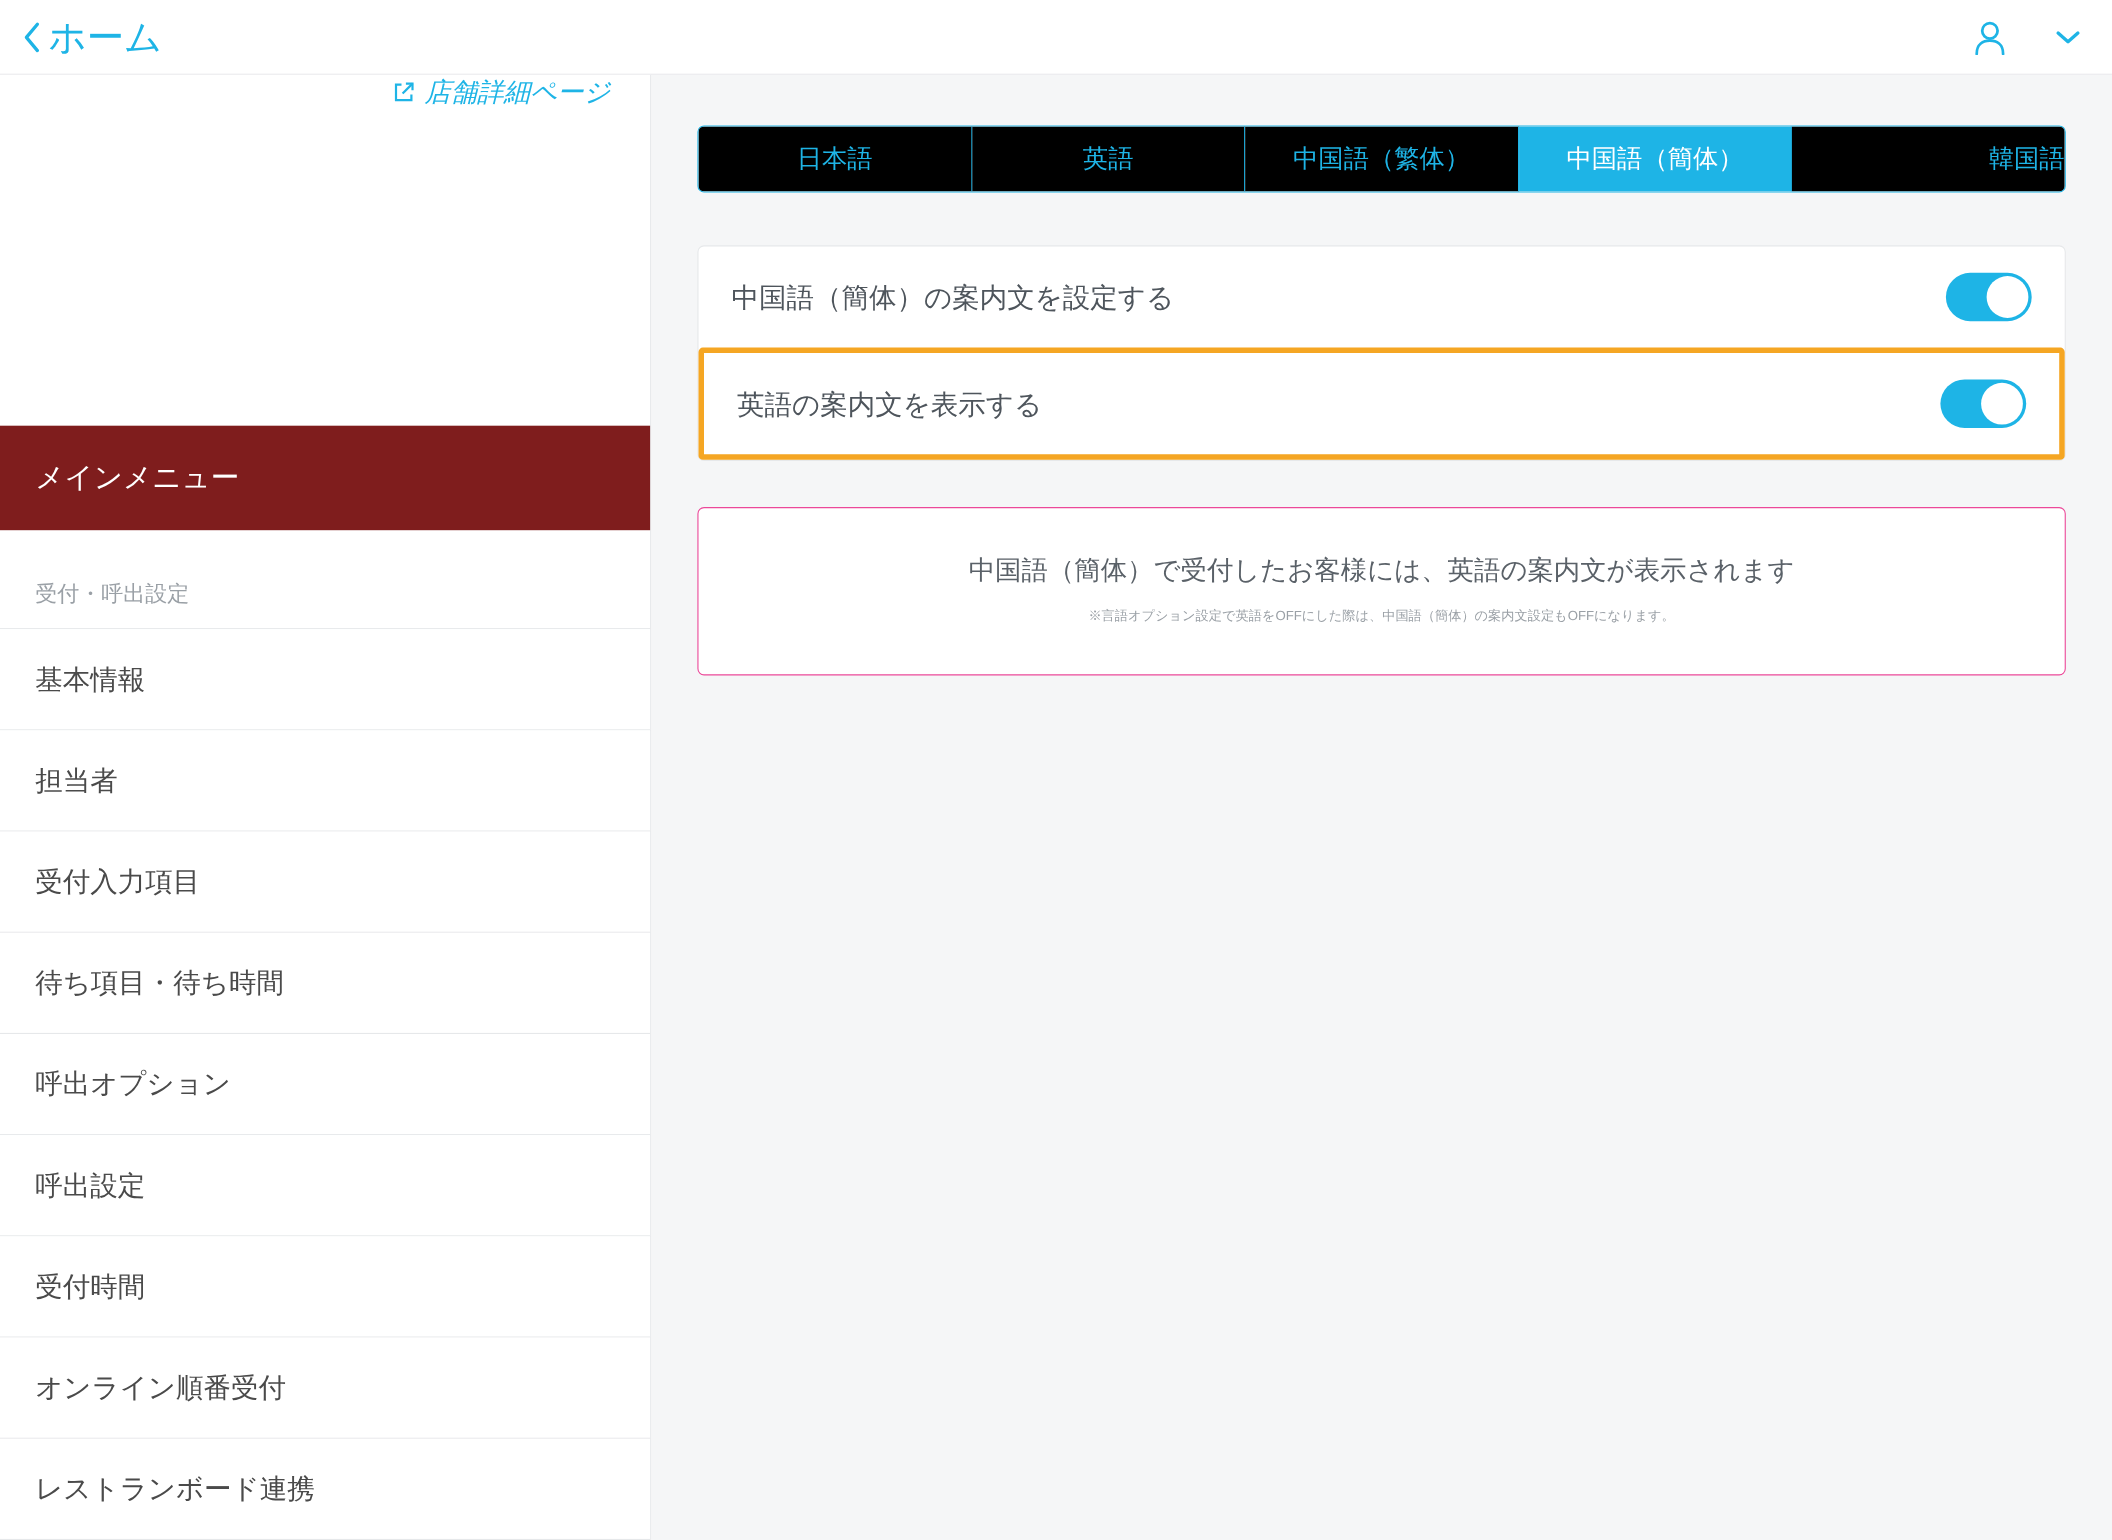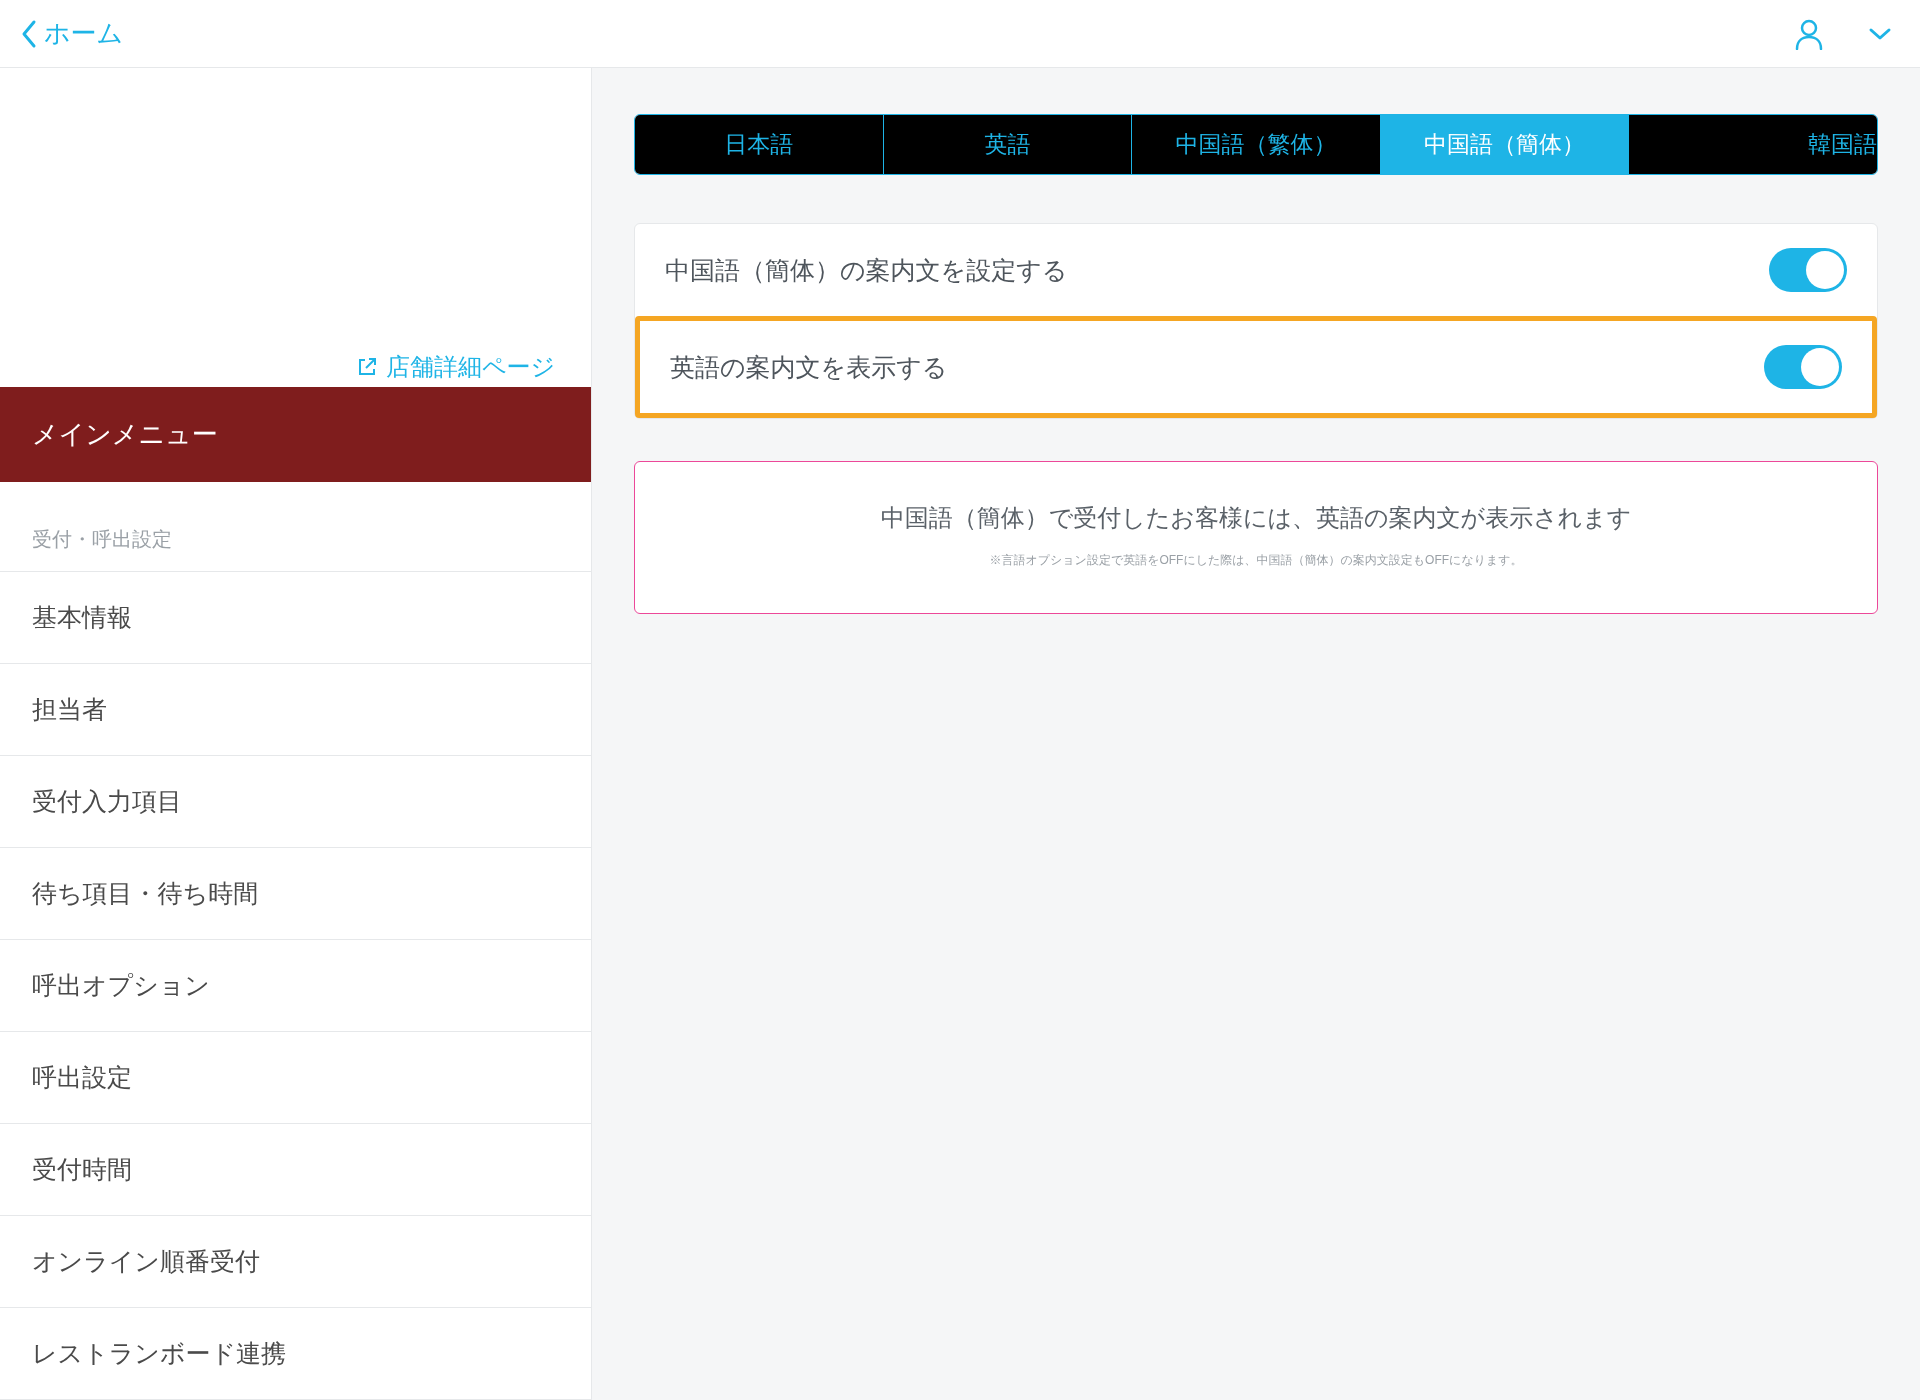--- a/index.html
+++ b/index.html
@@ -18,21 +18,21 @@
       align-items: center;
       justify-content: space-between;
       padding: 0 28px 0 20px;
       border-bottom: 1px solid #e6e8ea;
     }
     .back-group {
       display: flex;
       align-items: center;
       gap: 6px;
       color: #1eb4e6;
-      font-size: 26px;
+      font-size: 34px;
       cursor: pointer;
     }
     .back-chevron svg { display: block; }
     .top-right {
       display: flex;
       align-items: center;
       gap: 44px;
     }
     .user-icon svg, .caret-icon svg { display: block; }
 
@@ -41,23 +41,24 @@
     .sidebar {
       width: 592px;
       background: #ffffff;
       border-right: 1px solid #e6e8ea;
       display: flex;
       flex-direction: column;
     }
     .store-link-row {
       height: 330px;
       display: flex;
-      align-items: flex-end;
+      align-items: flex-start;
       justify-content: flex-end;
-      padding: 0 36px 4px 0;
+      padding: 0 36px 20px 0;
+      font-style: italic;
     }
     .store-link {
       color: #1eb4e6;
       font-size: 24px;
       display: flex;
       align-items: center;
       gap: 8px;
       cursor: pointer;
     }
     .ext-icon svg { display: block; }

